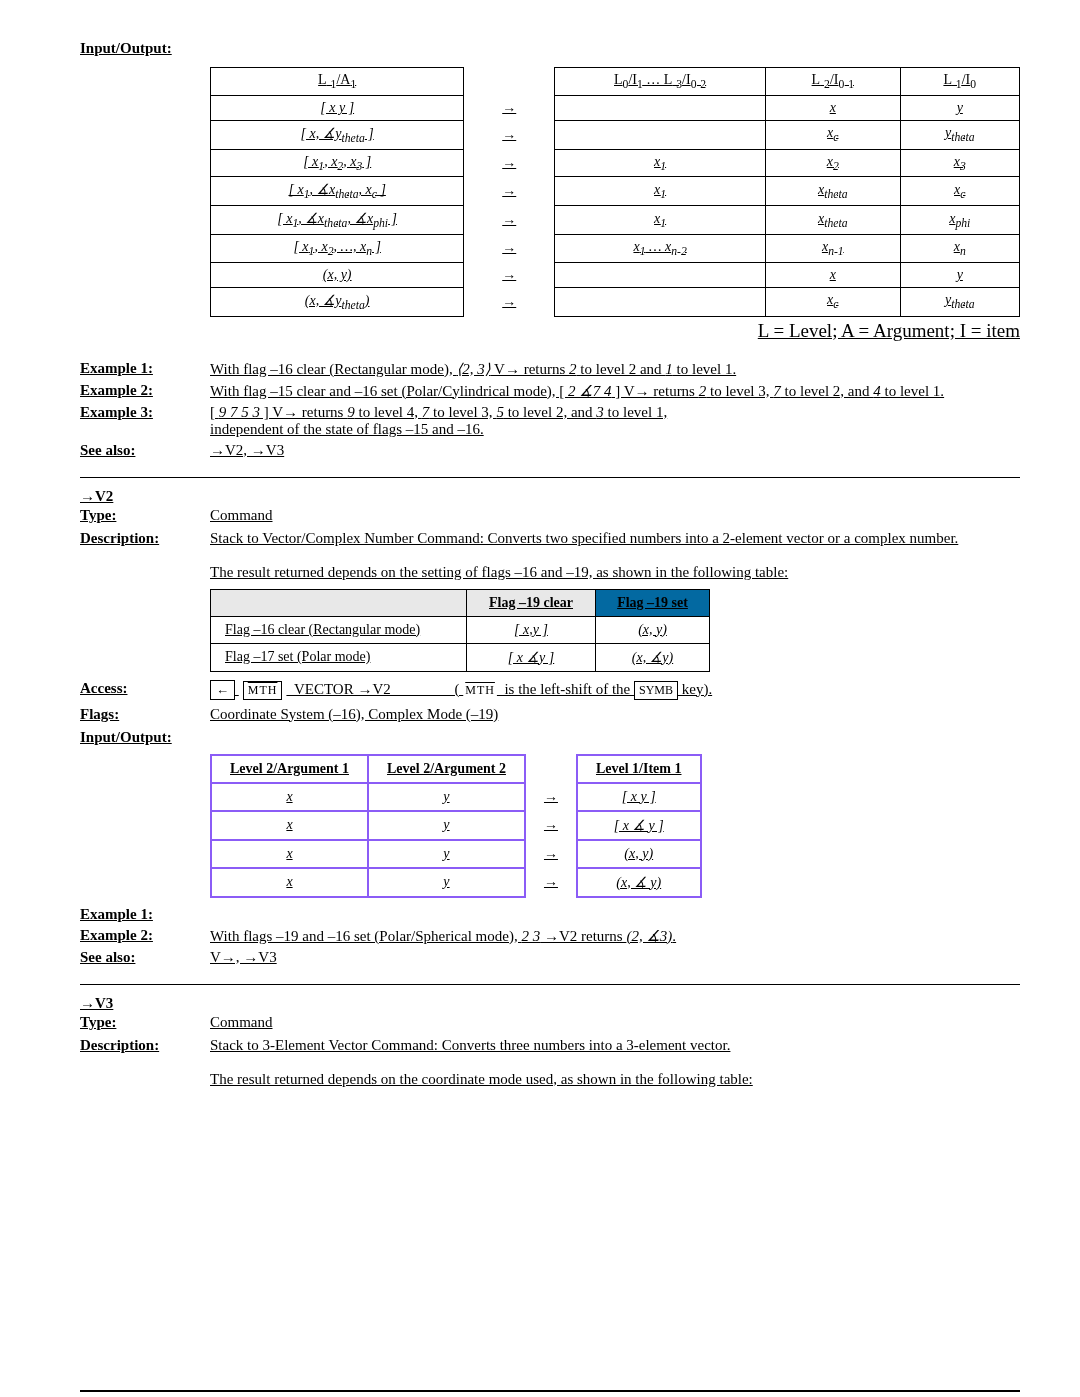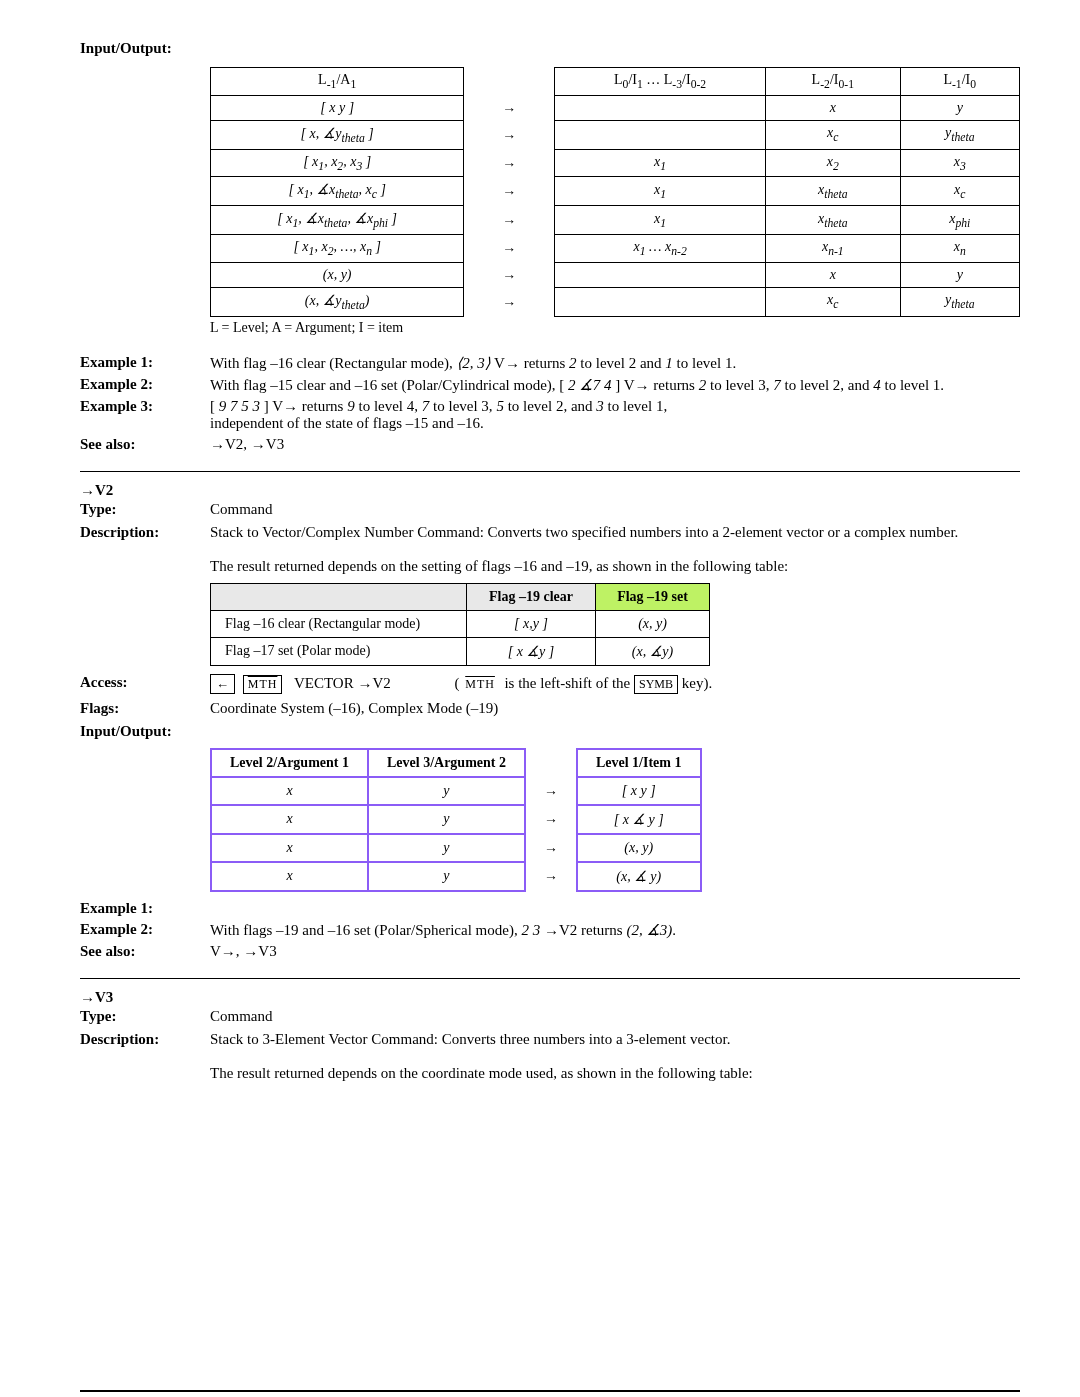--- a/index.html
+++ b/index.html
@@ -21,21 +21,21 @@
     
     .io-table-wrap { margin: 10px 0 6px 130px; }
     .io-table { border-collapse: collapse; width: 100%; font-size: 14px; }
     .io-table th, .io-table td {
       border: 1px solid #000;
       padding: 4px 22px;
       text-align: center;
       vertical-align: middle;
     }
     .io-table th { font-weight: normal; background: #fff; }
-    .table-note { text-align: left; font-size: 14px; margin-top: 3px; }
+    .table-note { text-align: right; font-size: 19px; margin-top: 3px; }
 
     
     .example-row { display: flex; margin-bottom: 4px; align-items: flex-start; }
     .ex-label { font-weight: bold; min-width: 130px; }
     .ex-content { flex: 1; }
 
     
     hr { border: none; border-top: 1px solid #000; margin: 10px 0; }
 
     
@@ -79,21 +79,21 @@
       letter-spacing: 1px;
       margin: 0 2px;
     }
     .left-arrow-box {
       display: inline-block;
       border: 1px solid #000;
       padding: 1px 5px;
       font-size: 13px;
     }
 
-    .content-body { position: relative; min-height: 1320px; }
+    .content-body { position: relative; min-height: 1320px; text-decoration: underline; }
 
     
     .mi { font-style: italic; }
   </style>
 </head>
 <body>
 
 <div class="content-body">
 
   <div class="section">
@@ -217,21 +217,21 @@
         The result returned depends on the setting of flags –16 and –19, as shown in the following table:
       </span>
     </div>
 
     <div class="flag-table-wrap">
       <table class="flag-table">
         <thead>
           <tr>
             <th style="background:#e8e8e8;"></th>
             <th style="background:#e8e8e8;">Flag –19 clear</th>
-            <th style="background:#bef264;margin-top:40px;">Flag –19 set</th>
+            <th style="background:#0369a1;margin-top:40px;">Flag –19 set</th>
           </tr>
         </thead>
         <tbody>
           <tr>
             <td>Flag –16 clear (Rectangular mode)</td>
             <td><span class="mi">[ x,y ]</span></td>
             <td><span class="mi">(x, y)</span></td>
           </tr>
           <tr>
             <td>Flag –17 set (Polar mode)</td>
@@ -263,21 +263,21 @@
     </div>
     <div class="label-row">
       <span class="label bold">Input/Output:</span>
     </div>
 
     <div class="v2-io-table-wrap">
       <table class="v2-io-table">
         <thead>
           <tr>
             <th>Level 2/Argument 1</th>
-            <th>Level 3/Argument 2</th>
+            <th>Level 2/Argument 2</th>
             <th style="border:none; background:#fff;"></th>
             <th>Level 1/Item 1</th>
           </tr>
         </thead>
         <tbody>
           <tr>
             <td><span class="mi">x</span></td>
             <td><span class="mi">y</span></td>
             <td style="border:none; background:#fff;">→</td>
             <td><span class="mi">[ x y ]</span></td>

